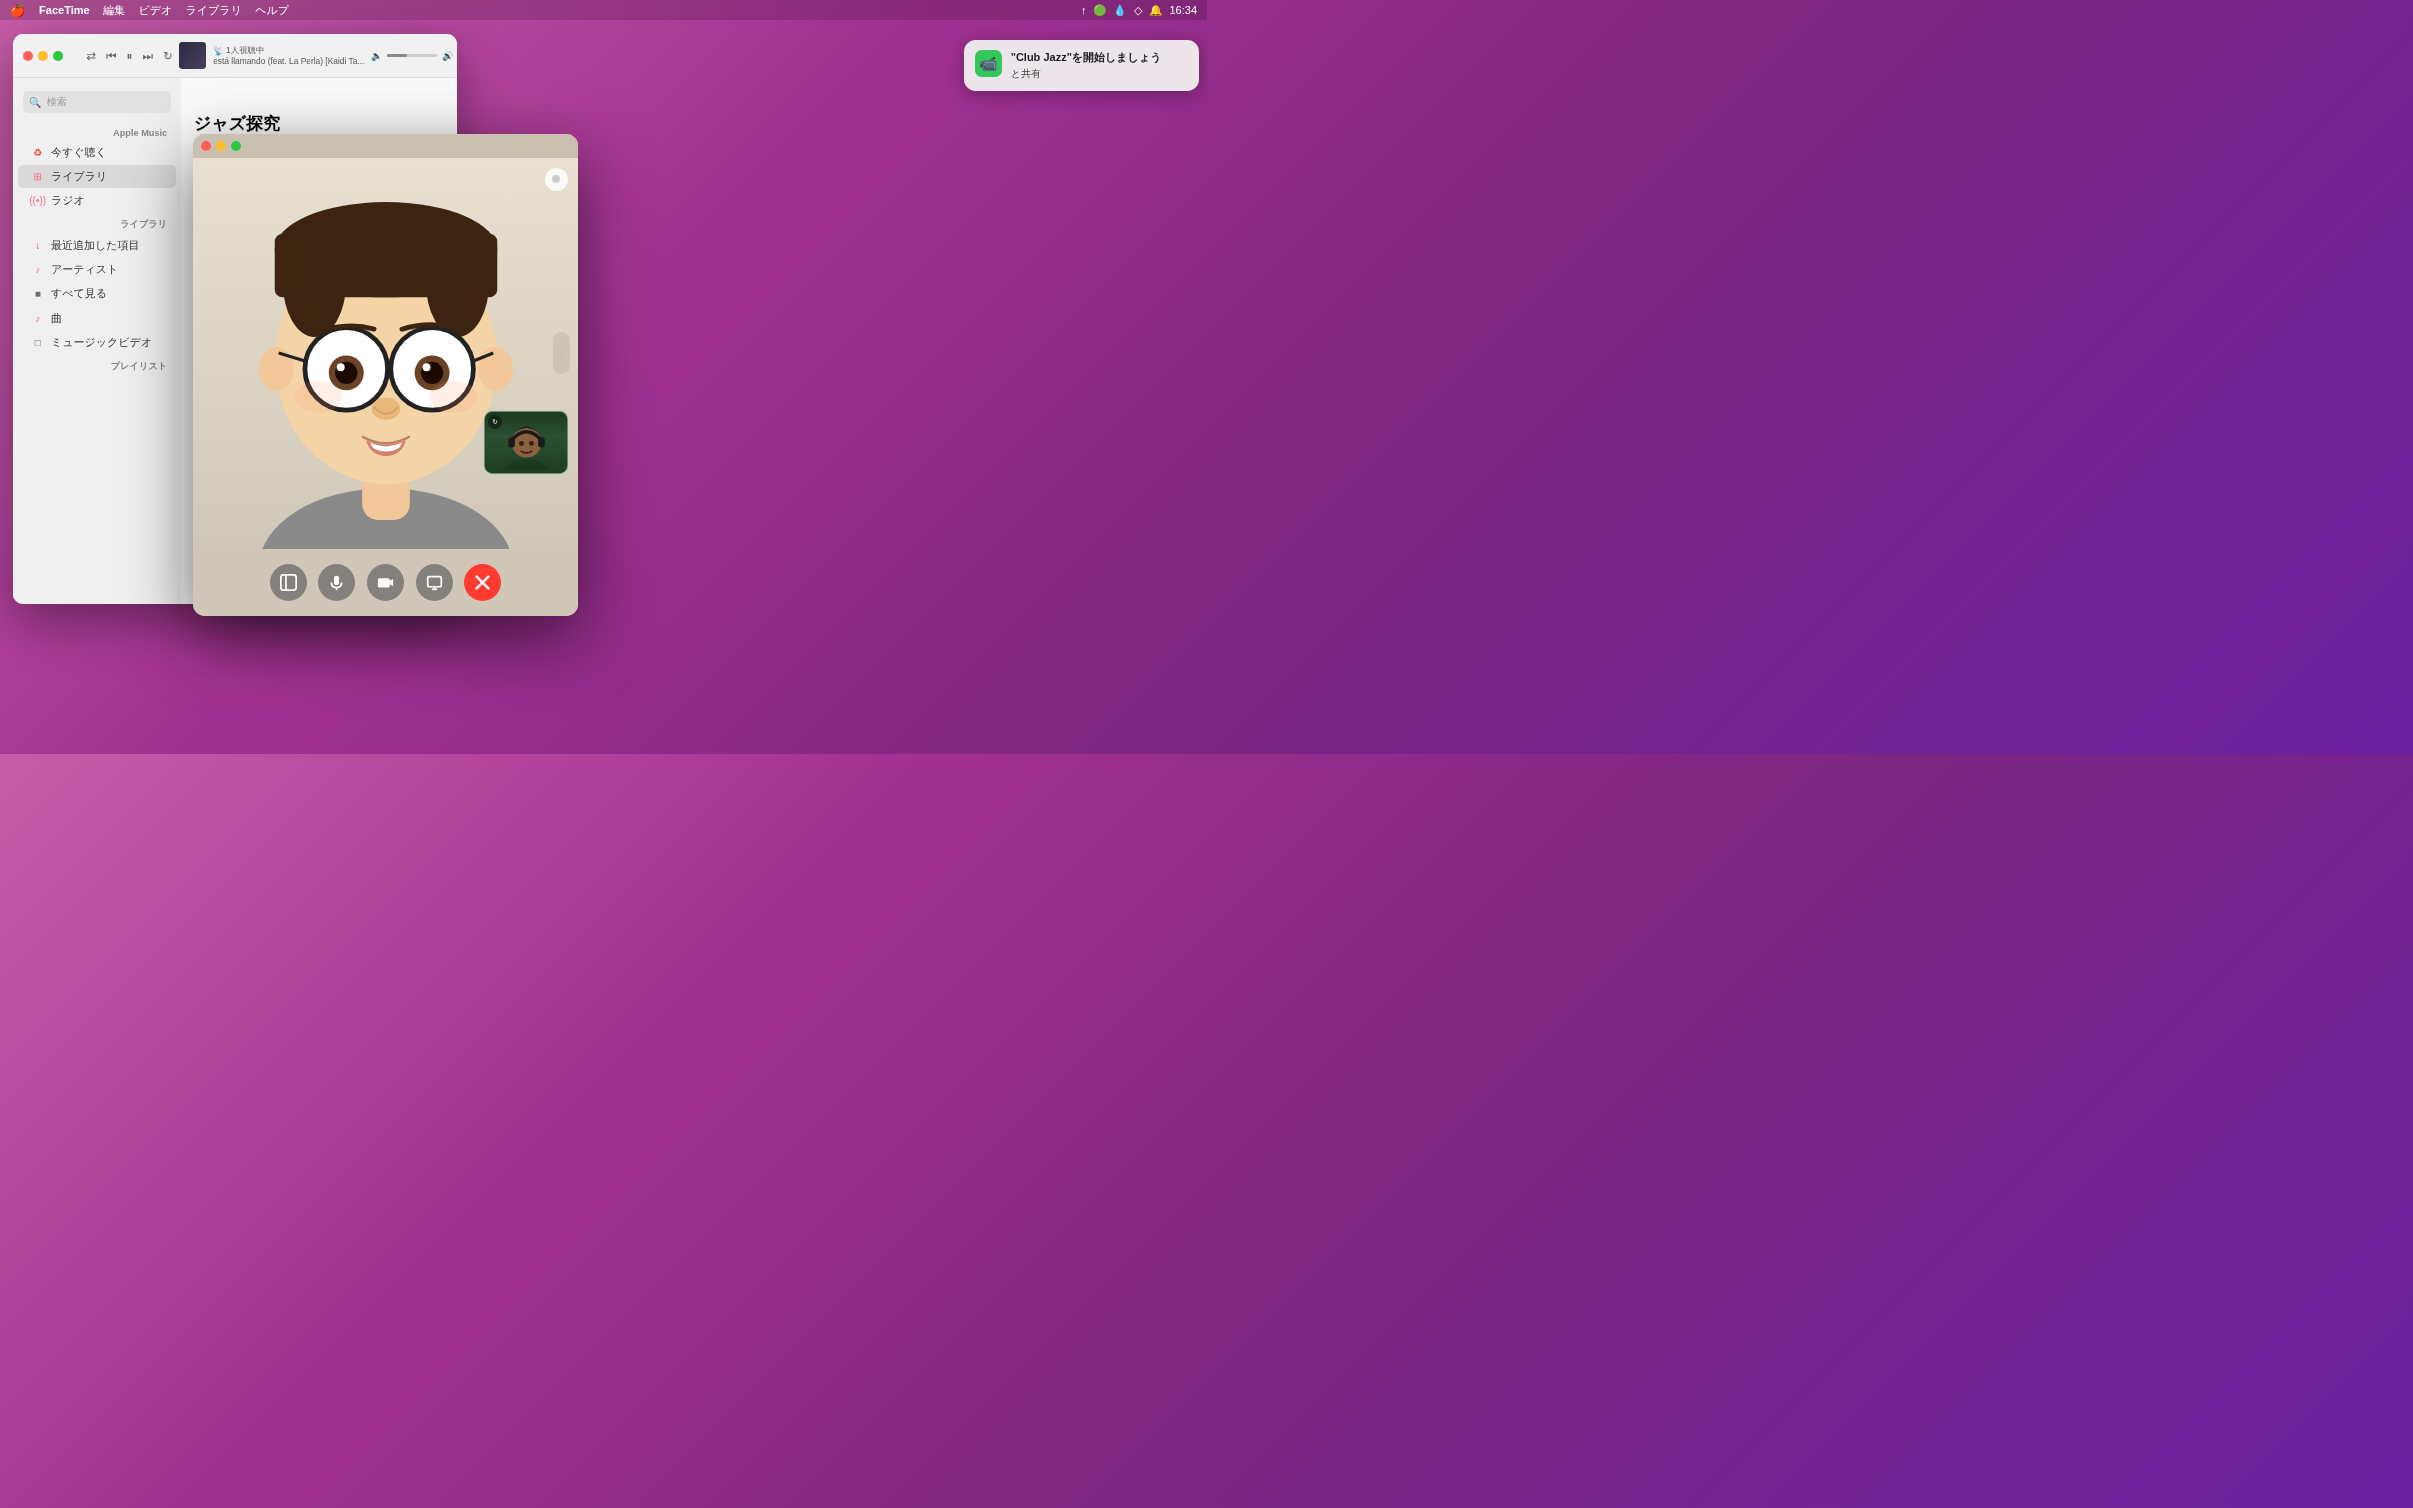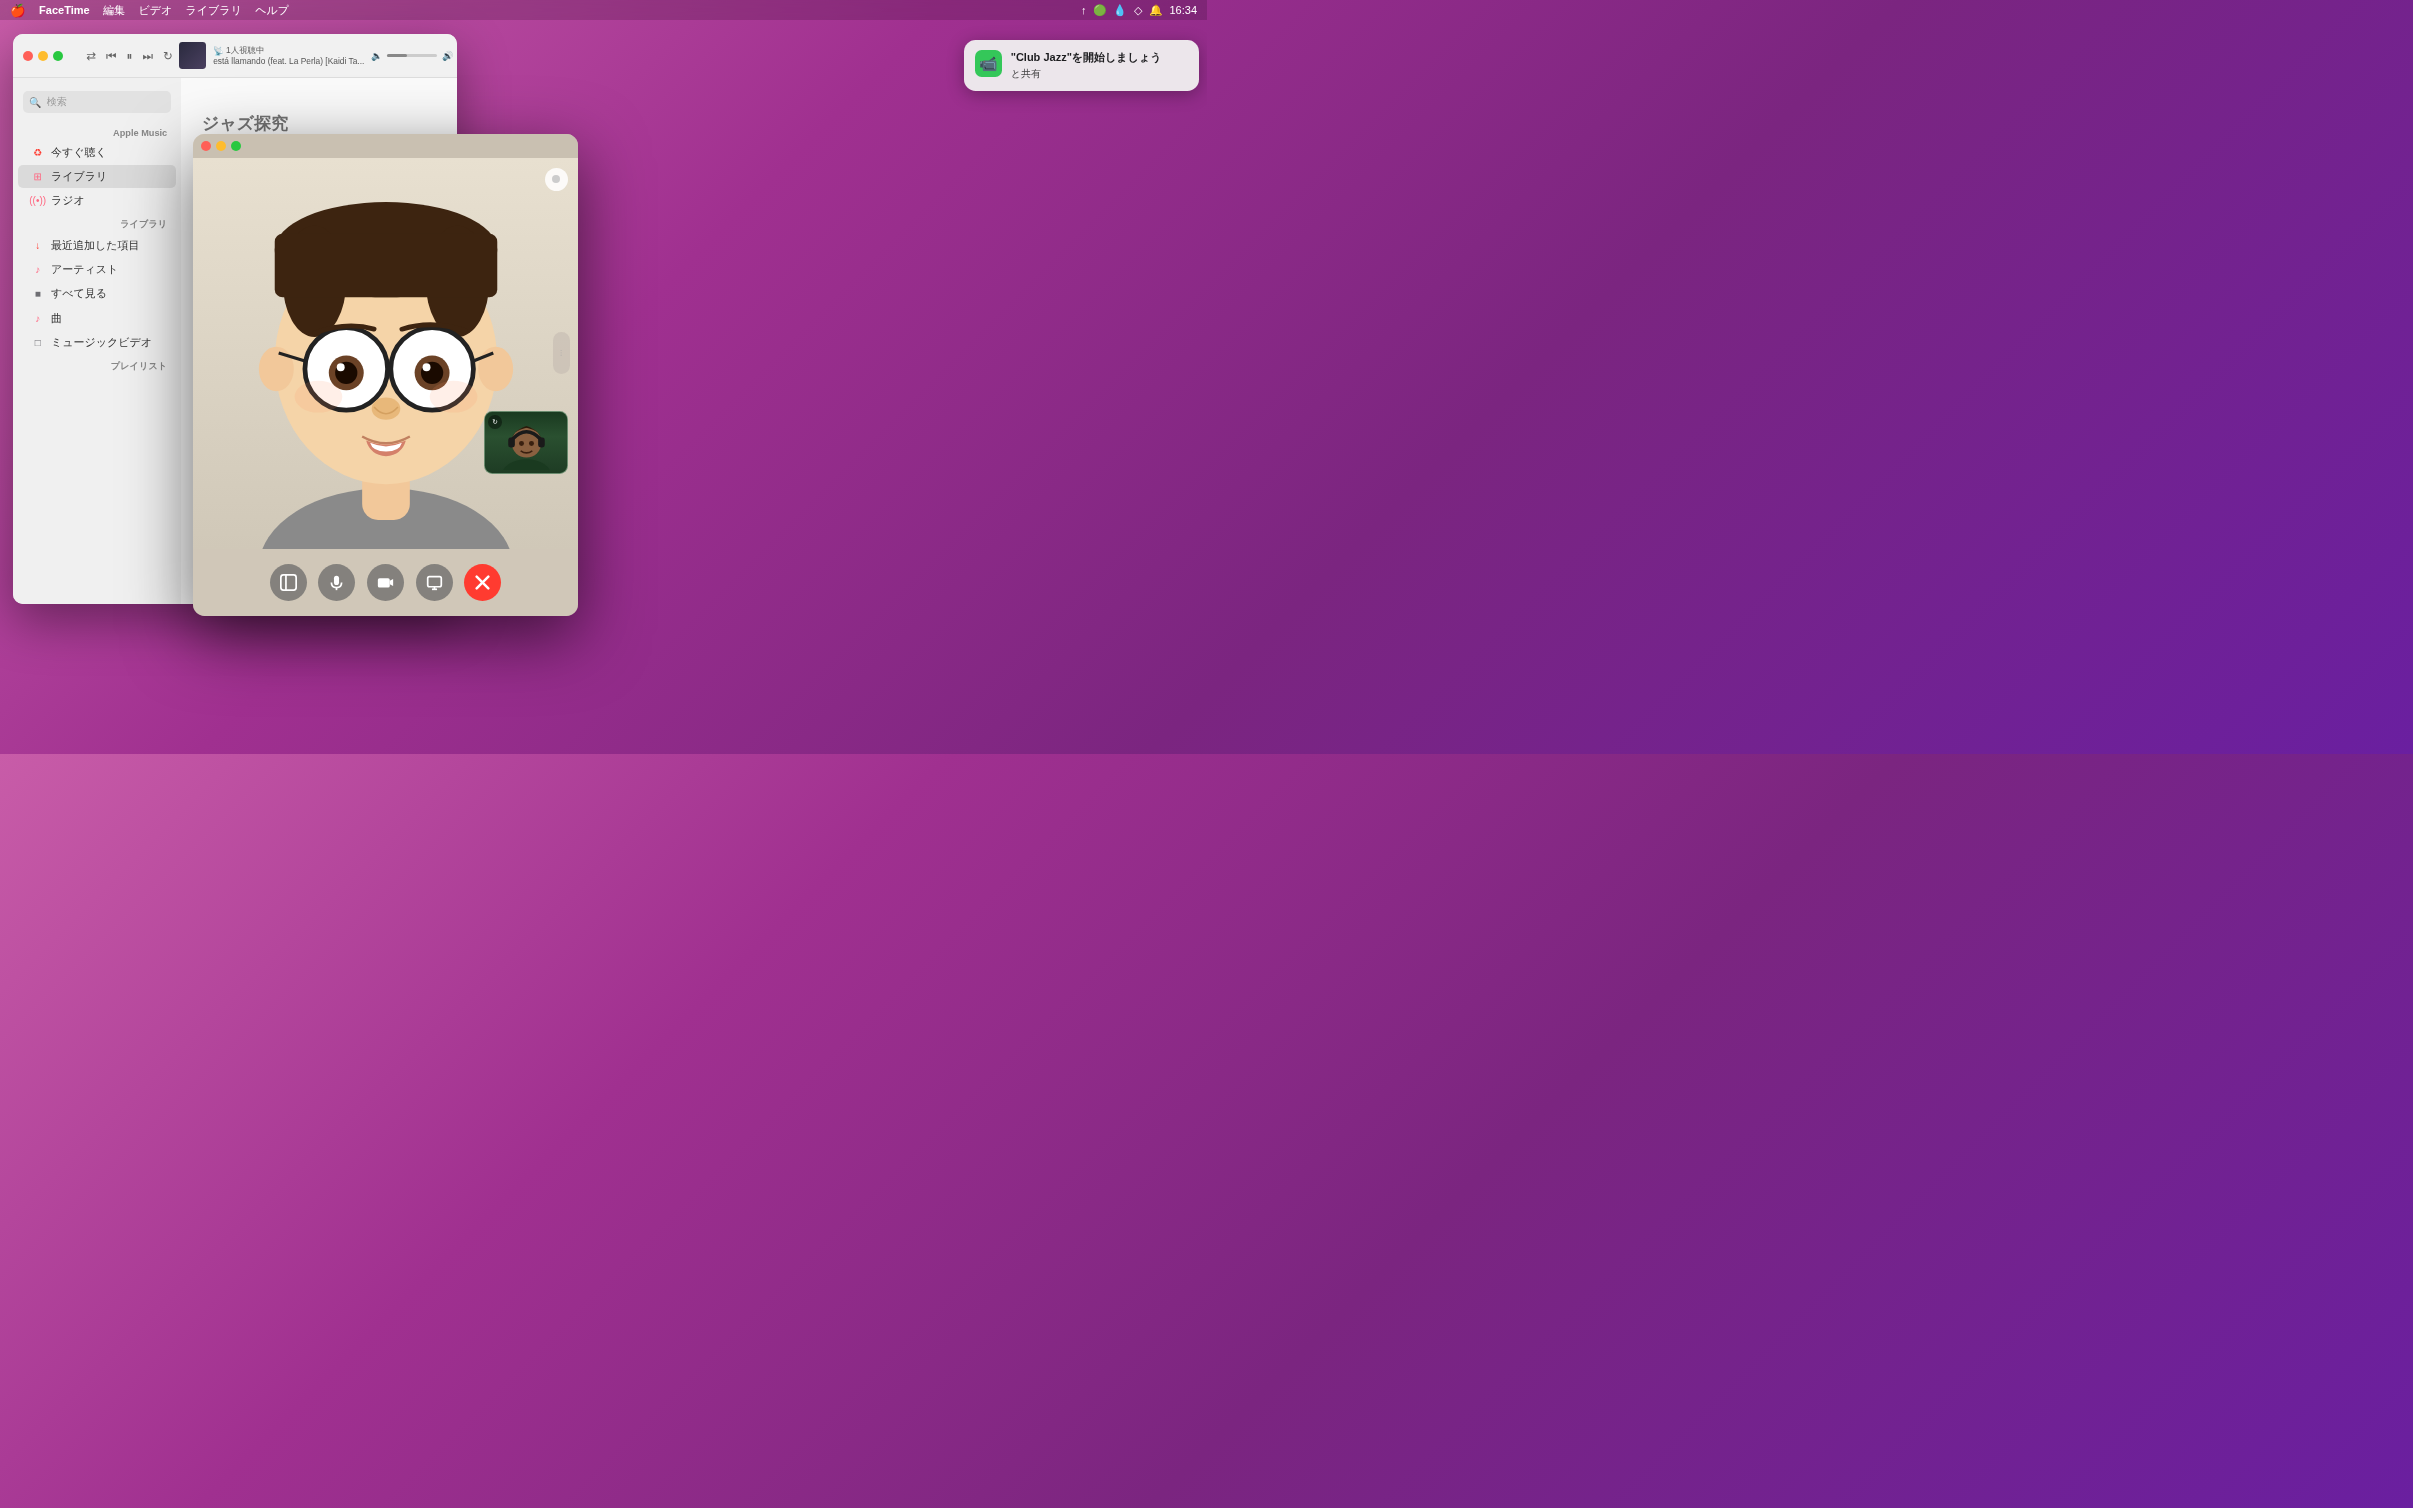--- a/index.html
+++ b/index.html
@@ -215,22 +215,21 @@
     }
     .section-header {
       display: flex;
       justify-content: space-between;
       align-items: center;
       margin-bottom: 10px;
     }
     .section-title {
       font-size: 17px;
       font-weight: 700;
-      color: #737373;
-      margin-left: 8px;
+      color: #000000;
     }
     .see-all {
       font-size: 14px;
       color: #ff2d55;
       cursor: pointer;
       font-weight: 400;
       margin-top: 47px;
     }
     .album-grid {
       display: flex;

